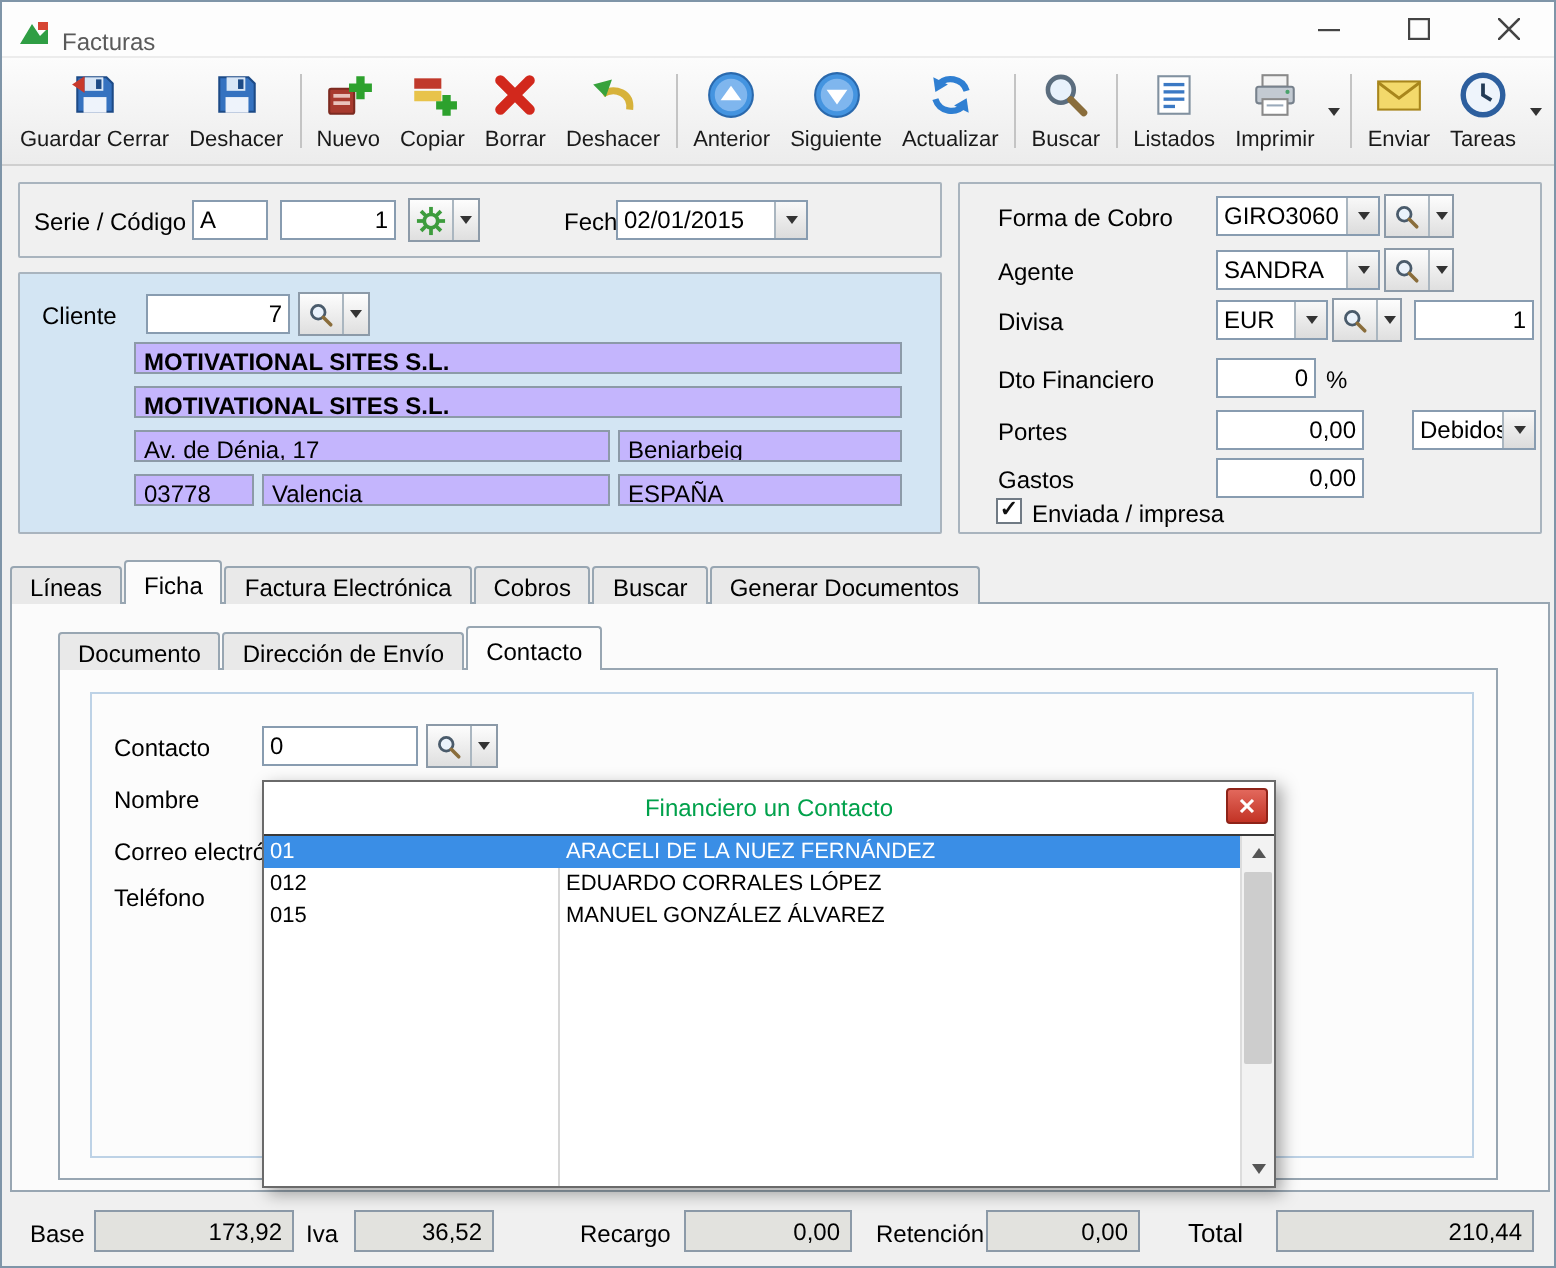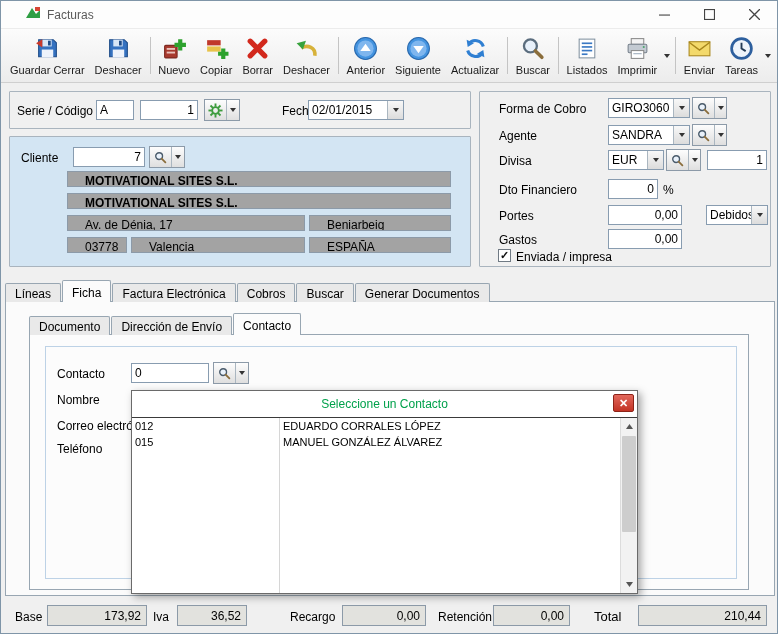--- a/index.html
+++ b/index.html
@@ -1,39 +1,39 @@
 <!DOCTYPE html>
 <html><head>
 <meta charset="utf-8">
 <style>
   *{margin:0;padding:0;box-sizing:border-box}
   body{margin:0;background:#9aa5ad;font-family:"Liberation Sans",sans-serif}
   .window{position:relative;width:778px;height:634px;background:#f0f0f0;border:1px solid #7f95a8;overflow:hidden;font-size:12px;color:#000}
 
   
-  .titlebar{position:absolute;top:0;left:0;width:100%;height:28px;background:#fdfdfd;display:flex;align-items:center;padding-left:24px;border-bottom:1px solid #ececec}
+  .titlebar{position:absolute;top:0;left:0;width:100%;height:28px;background:#fdfdfd;display:flex;align-items:flex-end;padding-left:8px;border-bottom:1px solid #ececec}
   .t-text{margin-left:6px;font-size:12px;color:#5a5a5a}
   .win-controls{margin-left:auto;display:flex;height:100%}
   .win-btn{width:45px;height:100%;display:flex;align-items:center;justify-content:center}
 
   
   .toolbar{position:absolute;top:28px;left:0;width:100%;height:54px;background:linear-gradient(#fcfcfc,#ececec);border-bottom:1px solid #cfcfcf;display:flex;align-items:stretch;padding:2px 4px}
   .tb-item{display:flex;flex-direction:column;align-items:center;justify-content:center;padding:1px 5px;font-size:11px;color:#1a1a1a;white-space:nowrap}
   .tb-item svg{width:25px;height:25px;margin-bottom:1px}
   .tb-sep{width:1px;background:#c4c4c4;margin:6px 3px}
   .tb-drop{display:flex;align-items:center;padding:0 2px}
   .tri{display:inline-block;width:0;height:0;border-left:3px solid transparent;border-right:3px solid transparent;border-top:4px solid #333}
 
   
   .gbox{position:absolute;border:1px solid #a9b4be;border-radius:1px}
   .client-box{background:#d3e5f3}
   .lbl{position:absolute;font-size:12px;white-space:nowrap}
   .txt{position:absolute;border:1px solid #889cb0;background:#fff;font-size:12px;padding:0 3px;font-family:inherit;height:20px;outline:none}
   .txt.r{text-align:right}
-  .rofield{position:absolute;border:1px solid #8c9aa8;background:#a3a3a3;font-size:12px;padding:2px 17px;height:16px;overflow:hidden;white-space:nowrap}
+  .rofield{position:absolute;border:1px solid #8c9aa8;background:#c4b5fd;font-size:12px;padding:2px 4px;height:16px;overflow:hidden;white-space:nowrap}
   .rofield.b{font-weight:bold}
   .combo{position:absolute;height:20px;border:1px solid #889cb0;background:#fff;display:flex;align-items:stretch}
   .combo .cval{flex:1;padding:2px 3px;font-size:12px;overflow:hidden;white-space:nowrap}
   .combo .cbtn{width:16px;background:linear-gradient(#f8f8f8,#dcdcdc);border-left:1px solid #aab6c0;display:flex;align-items:center;justify-content:center}
   .toolbtn{position:absolute;height:22px;border:1px solid #8c9aa8;background:linear-gradient(#fdfdfd,#dfdfdf);display:flex;align-items:stretch}
   .toolbtn .main{width:21px;display:flex;align-items:center;justify-content:center}
   .toolbtn .drop{width:12px;border-left:1px solid #aab6c0;display:flex;align-items:center;justify-content:center}
   .chk{position:absolute;width:13px;height:13px;border:1px solid #707a84;background:#fff;display:flex;align-items:center;justify-content:center;font-size:11px;font-weight:bold;color:#111;line-height:1}
 
   
@@ -387,27 +387,31 @@
     <span class="drop">
         <span class="tri"></span>
       </span>
   </div>
   <span class="lbl" style="left:56px;top:392px">Nombre</span>
   <span class="lbl" style="left:56px;top:418px">Correo electrónico</span>
   <span class="lbl" style="left:56px;top:441px">Teléfono</span>
 
   <div class="modal">
     <div class="modal-title">
-      <span class="mt">Seleccione un Contacto</span>
+      <span class="mt">Financiero un Contacto</span>
       <div class="modal-close">
           <span>✕</span>
         </div>
     </div>
     <div class="mlist">
       <div class="mdivider"></div>
+      <div class="mrow selected">
+        <span class="c1">01</span>
+        <span class="c2">ARACELI DE LA NUEZ FERNÁNDEZ</span>
+      </div>
       <div class="mrow">
         <span class="c1">012</span>
         <span class="c2">EDUARDO CORRALES LÓPEZ</span>
       </div>
       <div class="mrow">
         <span class="c1">015</span>
         <span class="c2">MANUEL GONZÁLEZ ÁLVAREZ</span>
       </div>
     </div>
     <div class="vscroll">

